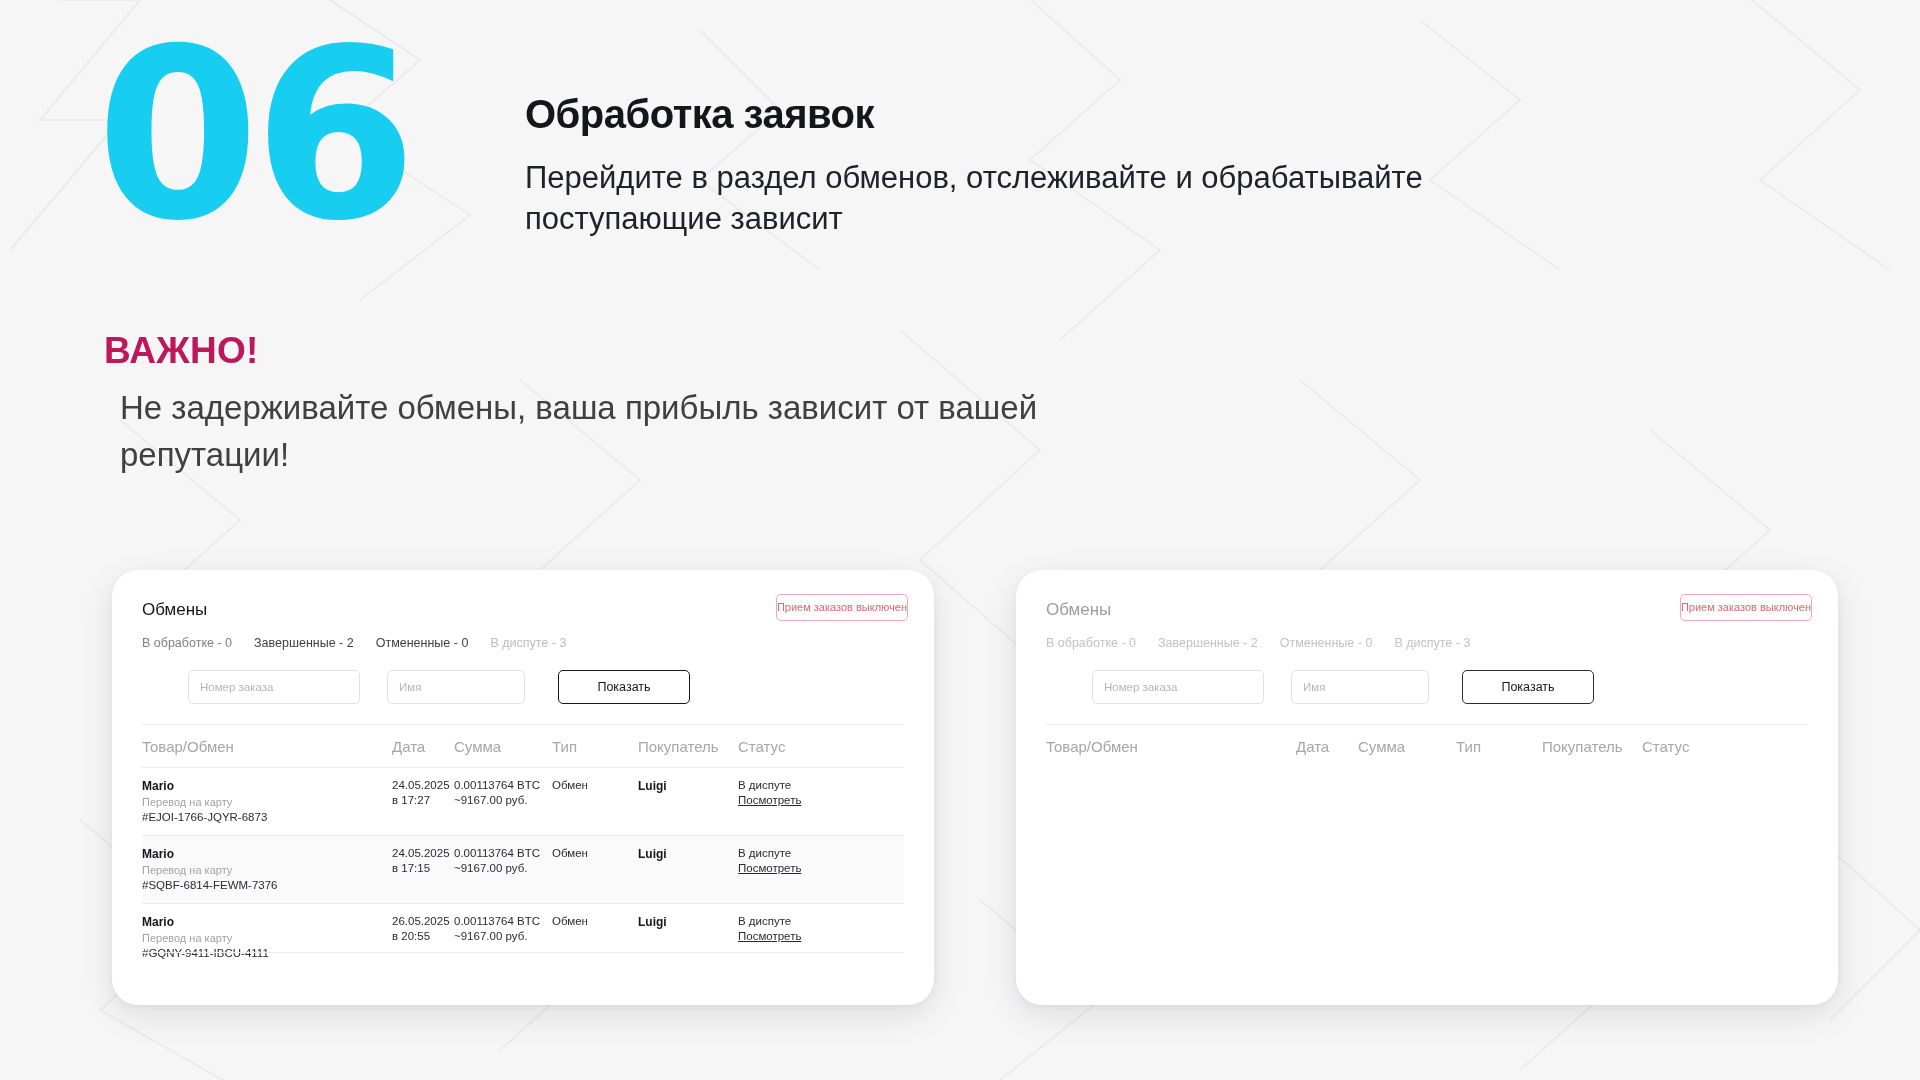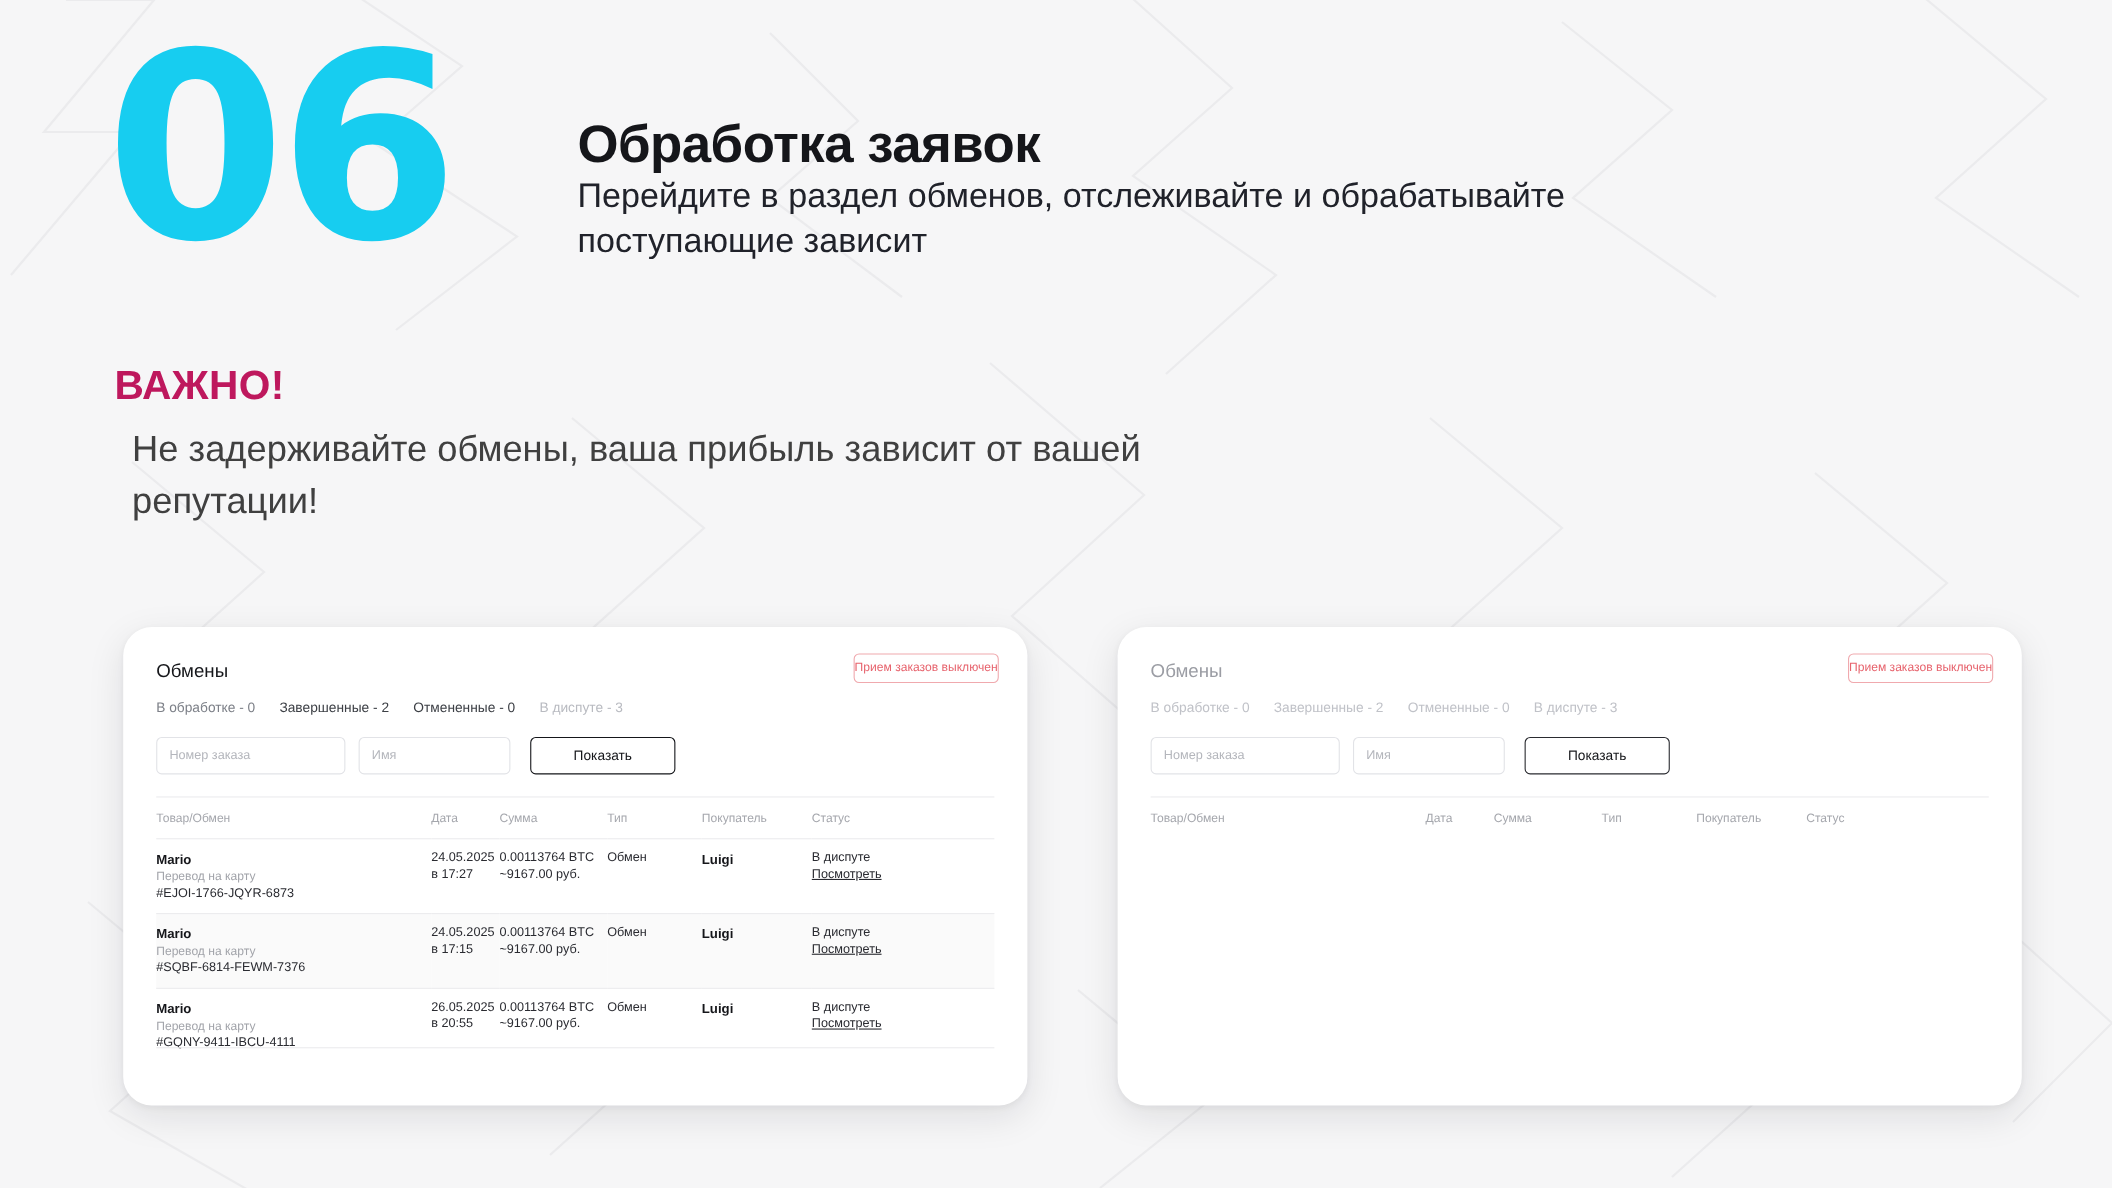--- a/index.html
+++ b/index.html
@@ -32,22 +32,22 @@
     font-size: 235px;
     line-height: 1;
     font-weight: 800;
     color: #17cdf0;
     letter-spacing: -6px;
     font-family: "DejaVu Sans", sans-serif;
   }
   .head-title {
     position: absolute;
     left: 525px;
-    top: 104px;
-    font-size: 48px;
+    top: 92px;
+    font-size: 40px;
     font-weight: 800;
     color: #15161a;
     letter-spacing: -0.5px;
   }
   .head-sub {
     position: absolute;
     left: 525px;
     top: 158px;
     font-size: 31px;
     line-height: 1.32;
@@ -115,22 +115,23 @@
     margin-top: 16px;
     font-size: 12.5px;
     color: #7d8088;
   }
   .tabs .tab.active { color: #3d4046; }
   .tabs .tab.dim { color: #b9bbc1; }
   .muted-tabs .tab { color: #c0c2c8; }
 
   .filter-row {
     display: flex;
-    gap: 12px;
+    gap: 27px;
     margin-top: 20px;
+    margin-left: 46px;
   }
   .f-input {
     height: 34px;
     border: 1px solid #e2e3e7;
     border-radius: 5px;
     background: #fff;
     display: flex;
     align-items: center;
     padding: 0 11px;
     font-size: 11.5px;
@@ -160,21 +161,21 @@
     width: 100%;
   }
 
   table.orders {
     width: 100%;
     border-collapse: collapse;
     margin-top: 0;
   }
   table.orders th {
     text-align: left;
-    font-size: 11px;
+    font-size: 15px;
     font-weight: 400;
     color: #a5a7ad;
     padding: 13px 0 12px 0;
   }
   table.orders td {
     font-size: 11.5px;
     color: #2a2b31;
     vertical-align: top;
     padding: 11px 0 12px 0;
     border-top: 1px solid #ececee;

